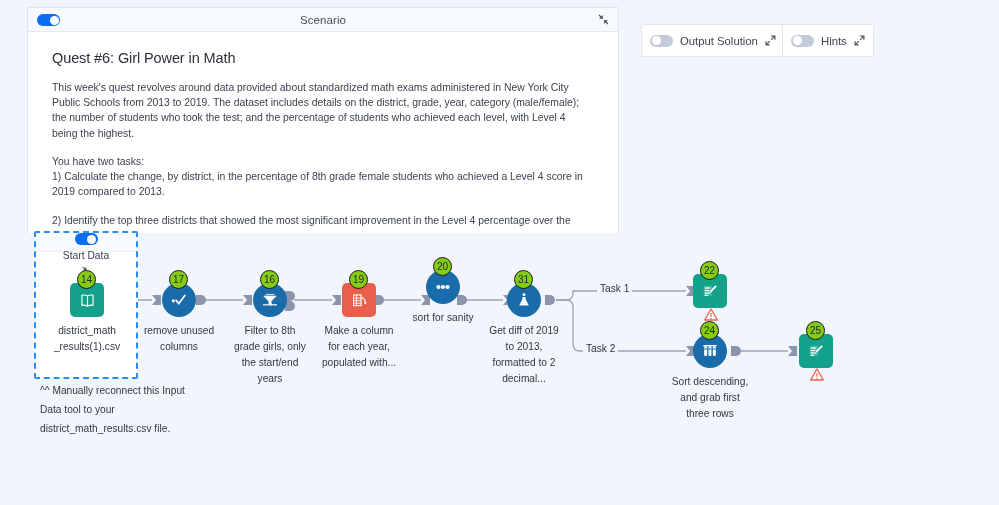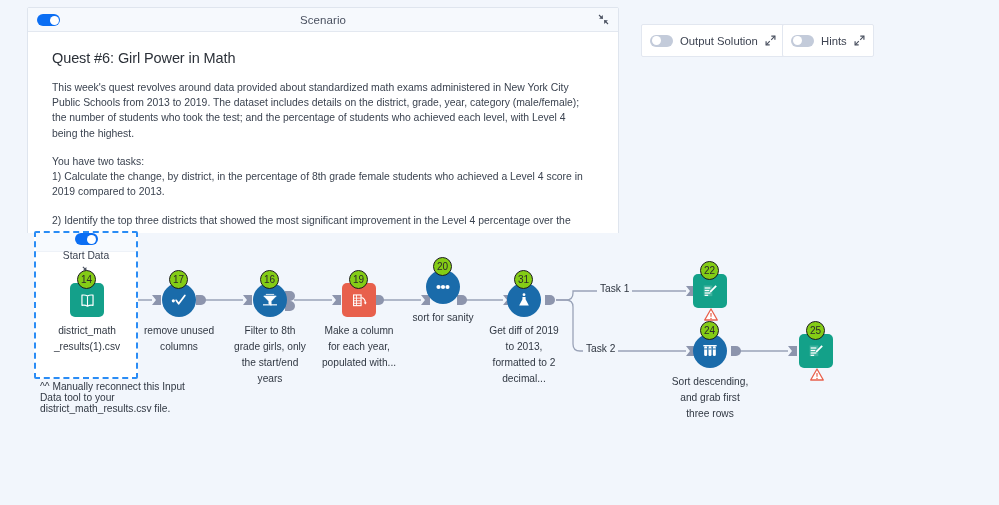--- a/index.html
+++ b/index.html
@@ -187,21 +187,21 @@
     z-index: 8;
   }
   .warn-icon svg { display: block; }
 
   
   #reconnect-note {
     position: absolute;
     left: 40px; top: 381px;
     width: 160px;
     font-size: 10.2px;
-    line-height: 11px;
+    line-height: 19px;
     color: #313843;
     z-index: 4;
   }
 
   .conn-label {
     position: absolute;
     font-size: 10.2px;
     color: #2d343f;
     background: #f2f6fc;
     padding: 0 3px;

